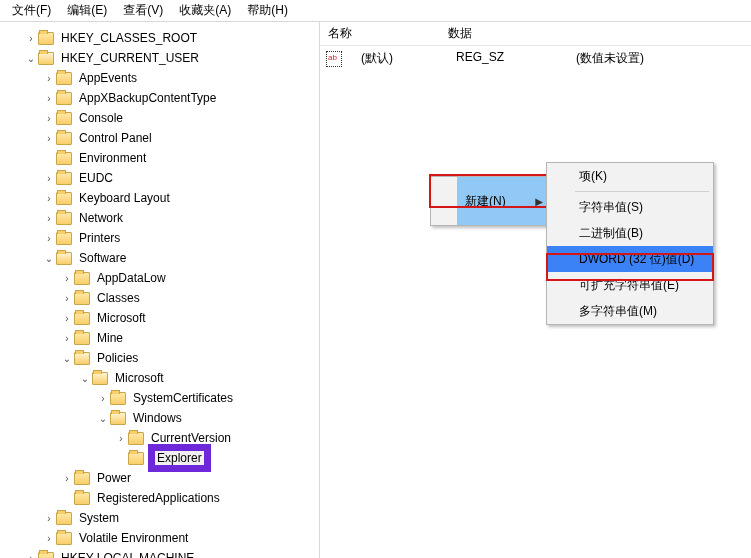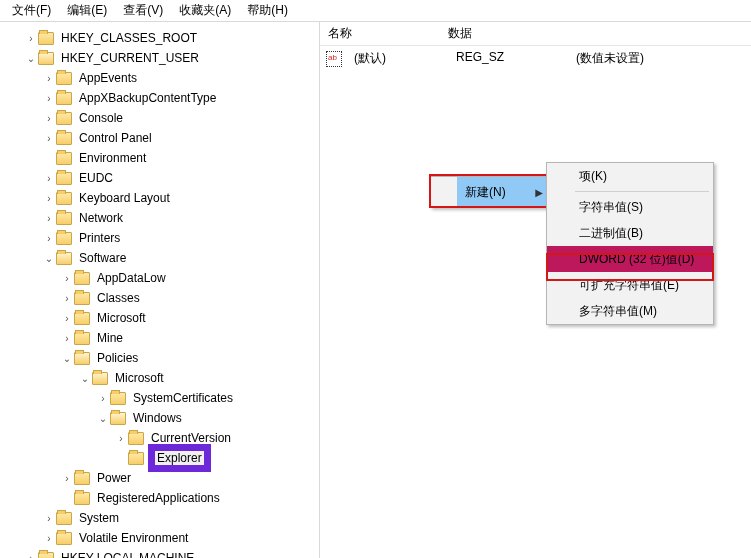--- a/index.html
+++ b/index.html
@@ -8,50 +8,50 @@
   .menubar .mitem { padding: 2px 8px; cursor: default; }
   .main { display: flex; height: calc(558px - 22px); }
   .left { width: 320px; border-right: 1px solid #d9d9d9; overflow: hidden; padding-top: 6px; }
   .right { flex: 1; position: relative; }
   .header { display: flex; height: 24px; align-items: center; border-bottom: 1px solid #e5e5e5; }
   .hcol { padding: 3px 8px; }
   .hcol.c1 { width: 120px; font-family: Liberation Serif, serif; }
   .hcol.c2 { width: 120px; }
   .hcol.c3 { flex: 1; }
   .row { display: flex; padding: 4px 0; }
-  .cell.c1 { width: 120px; display:flex; align-items:center; gap:12px; padding-left:6px;}
+  .cell.c1 { width: 120px; display:flex; align-items:center; gap:19px; padding-left:6px;}
   .cell.c2 { width: 120px; padding-left:8px;margin-left:8px;}
   .cell.c3 { flex: 1; padding-left:8px;}
   .strico { display:inline-block; width:16px; height:16px; background:#fff; border:1px dotted #333; position:relative; }
   .strico::before { content:"ab"; color:#d22; font-size:8px; position:absolute; left:1px; top:1px;}
   .tree { padding-left: 6px; }
   .trow { display:flex; align-items:center; height:20px; white-space:nowrap; cursor:default; }
   .exp { width:14px; text-align:center; color:#555; font-size:10px; }
   .ficon { width:16px; height:13px; margin-right:4px; display:inline-block; }
   .fclosed { background: linear-gradient(#ffe9a8,#f7ce68); border:1px solid #caa64a; border-radius:1px; position:relative; }
   .fclosed::before { content:""; position:absolute; top:-3px; left:0; width:7px; height:3px; background:#f7ce68; border:1px solid #caa64a; border-bottom:none; }
   .fopen { background: linear-gradient(#fff4d3,#f7ce68); border:1px solid #caa64a; border-radius:1px; position:relative; }
   .fopen::before { content:""; position:absolute; top:-3px; left:0; width:7px; height:3px; background:#f7ce68; border:1px solid #caa64a; border-bottom:none; }
   .label { padding: 1px 3px; }
   .label.sel { background:#f0f0f0; border:7px solid #6d28d9; padding:0 2px; }
   .ind { display:inline-block; }
   .i1{width:18px}.i2{width:36px}.i3{width:54px}.i4{width:72px}.i5{width:90px}.i6{width:108px}
   .ctxwrap { position:absolute; left:110px; top:154px; display:flex; }
   .menu1 { width:118px; background:#f2f2f2; border:1px solid #b5b5b5; box-shadow:2px 2px 3px rgba(0,0,0,.25); }
-  .menu1 .mirow { display:flex; align-items:center; height:30px; background:#90c8f6; }
+  .menu1 .mirow { display:flex; align-items:center; height:48px; background:#90c8f6; }
   .menu1 .mleft { width:26px; height:100%; background:#f2f2f2; }
   .menu1 .mtext { flex:1; padding-left:8px; }
   .menu1 .marrow { width:16px; text-align:center; color:#333; font-size:10px;}
   .redbox1 { position:absolute; left:109px; top:152px; width:122px; height:34px; border:2px solid #d41616; pointer-events:none; }
   .menu2 { position:absolute; left:226px; top:140px; width:168px; background:#f2f2f2; border:1px solid #b5b5b5; box-shadow:2px 2px 3px rgba(0,0,0,.25); }
   .menu2 .m2row { display:flex; align-items:center; height:26px; }
   .menu2 .m2left { width:26px; height:100%; }
   .menu2 .m2text { flex:1; padding-left:6px; }
   .menu2 .sep { height:1px; background:#cfcfcf; margin:2px 4px 2px 28px; }
-  .menu2 .hover { background:#be185d; }
+  .menu2 .hover { background:#3b82f6; }
   .redbox2 { position:absolute; left:226px; top:231px; width:168px; height:28px; border:2px solid #d41616; pointer-events:none; }
 </style>
 </head>
 <body>
 
 <div class="menubar">
   <div class="mitem">文件(F)</div>
   <div class="mitem">编辑(E)</div>
   <div class="mitem">查看(V)</div>
   <div class="mitem">收藏夹(A)</div>

